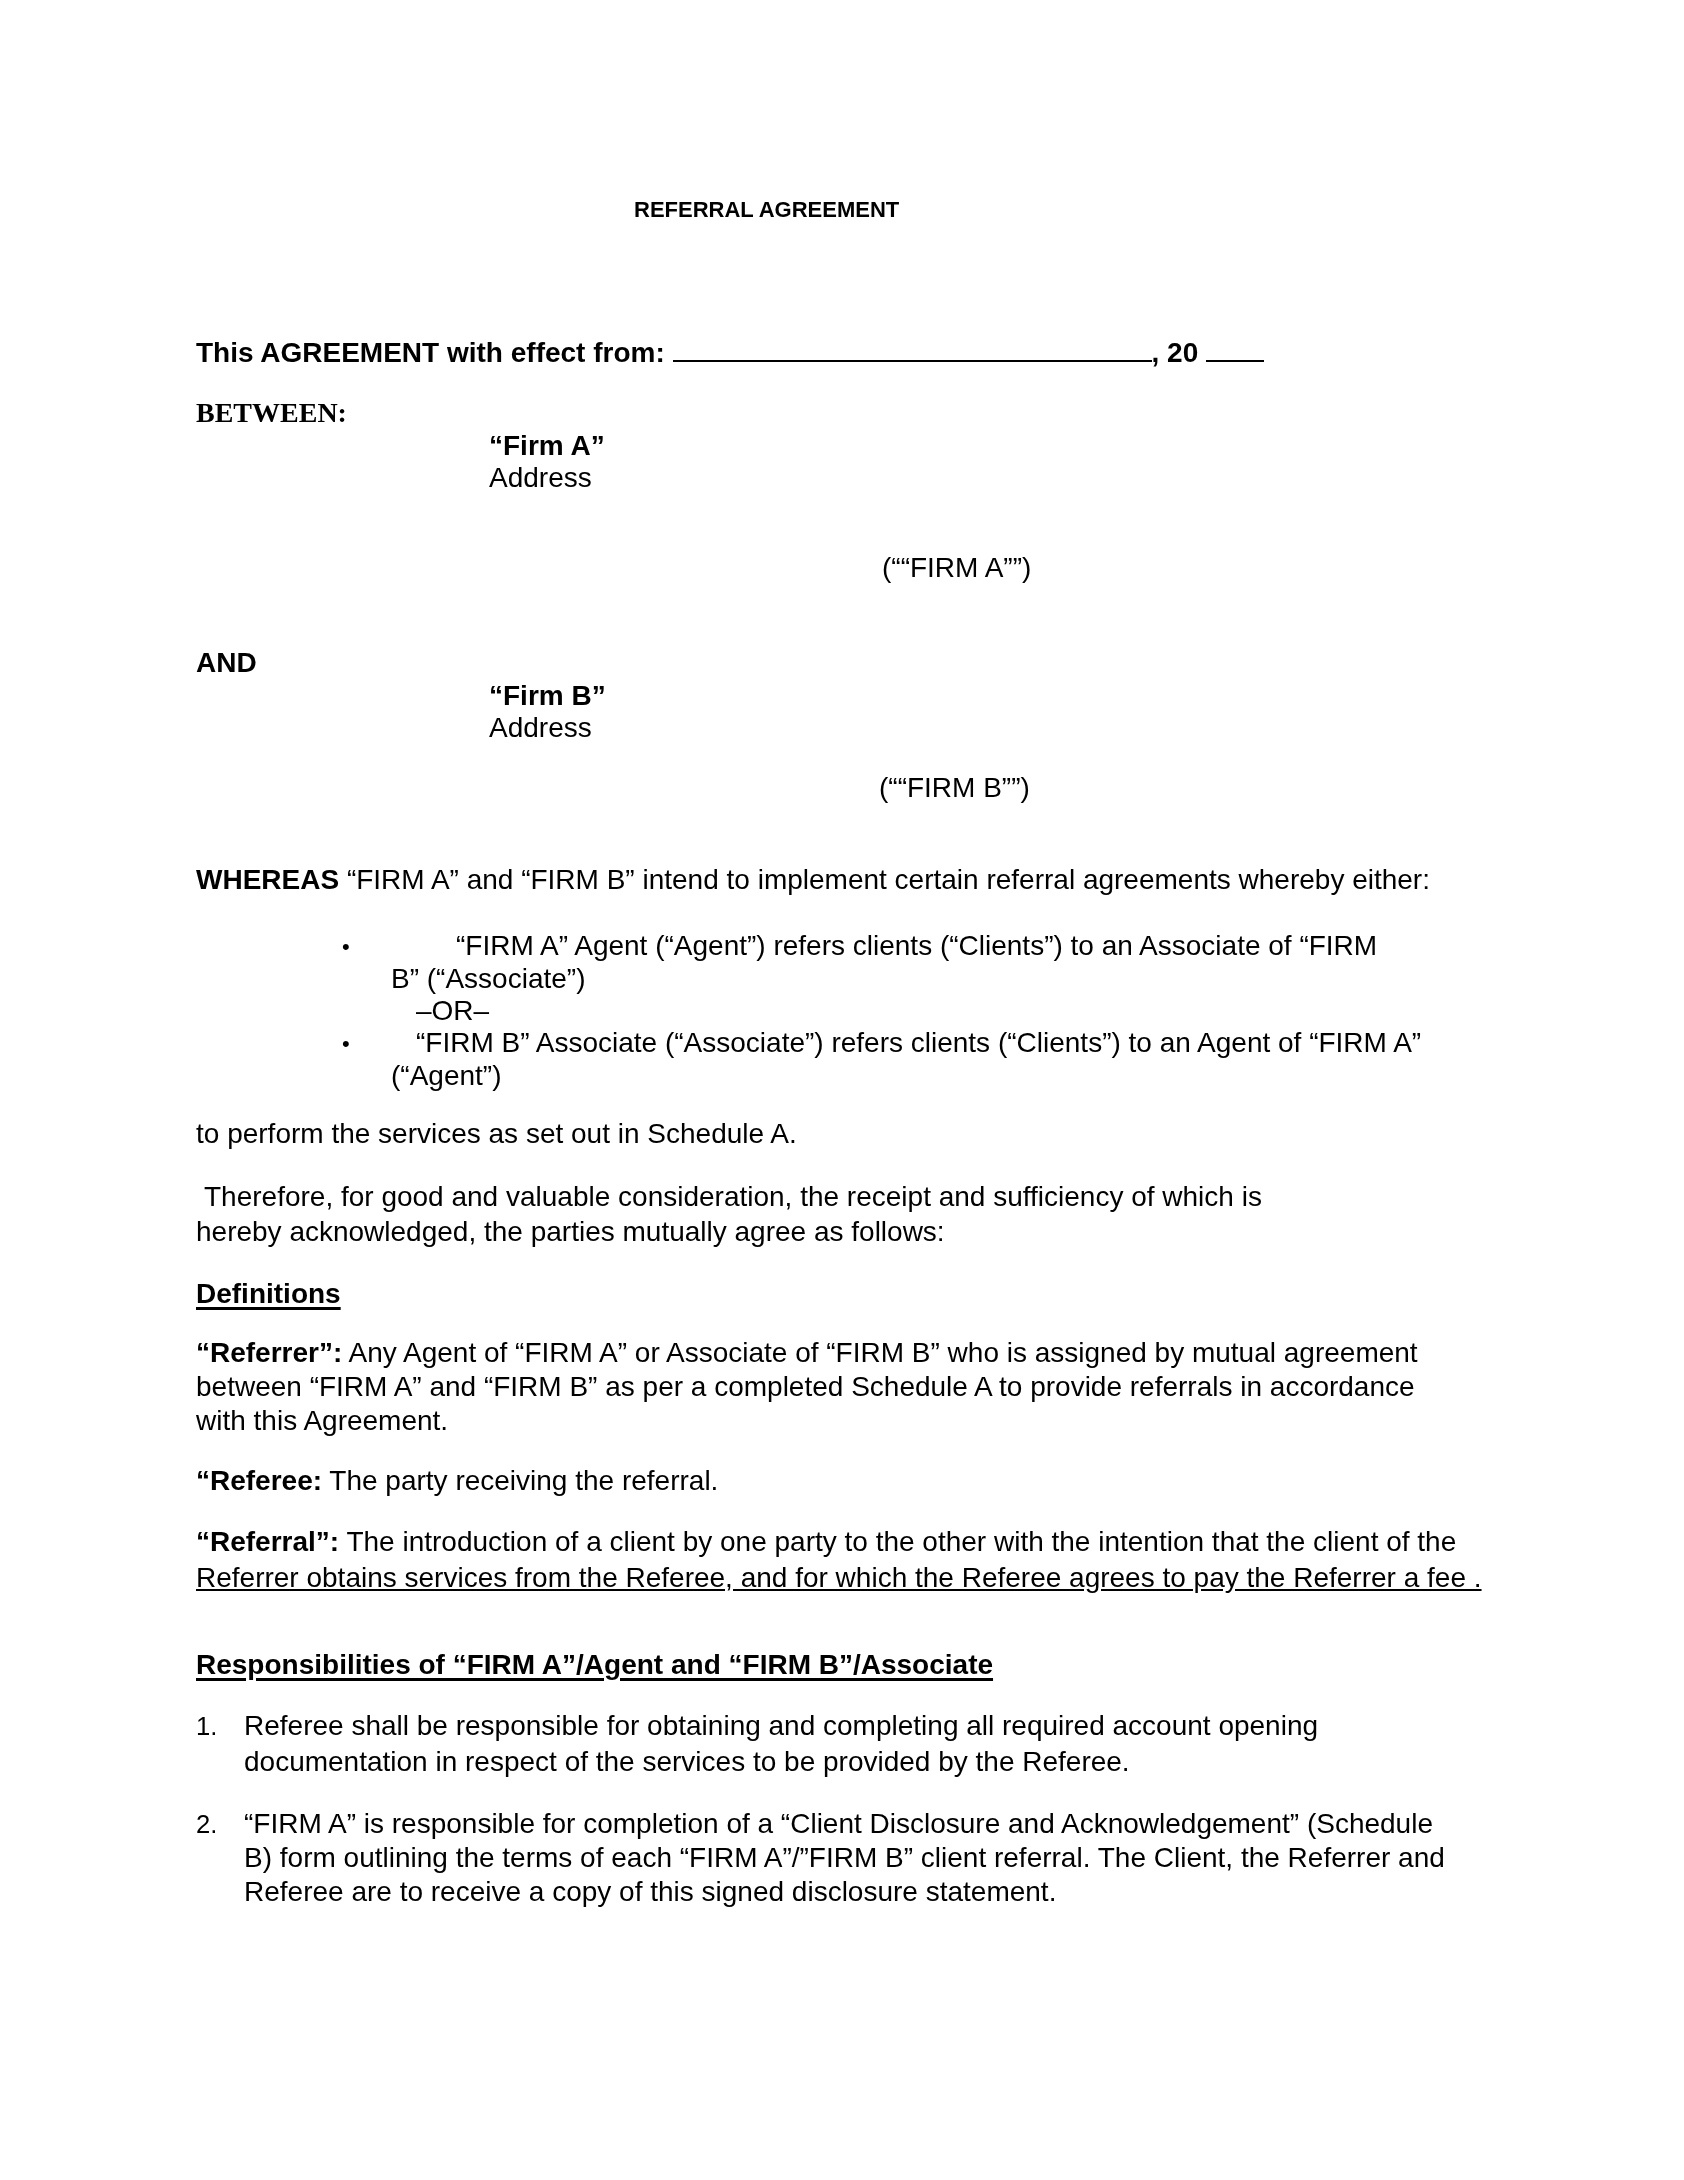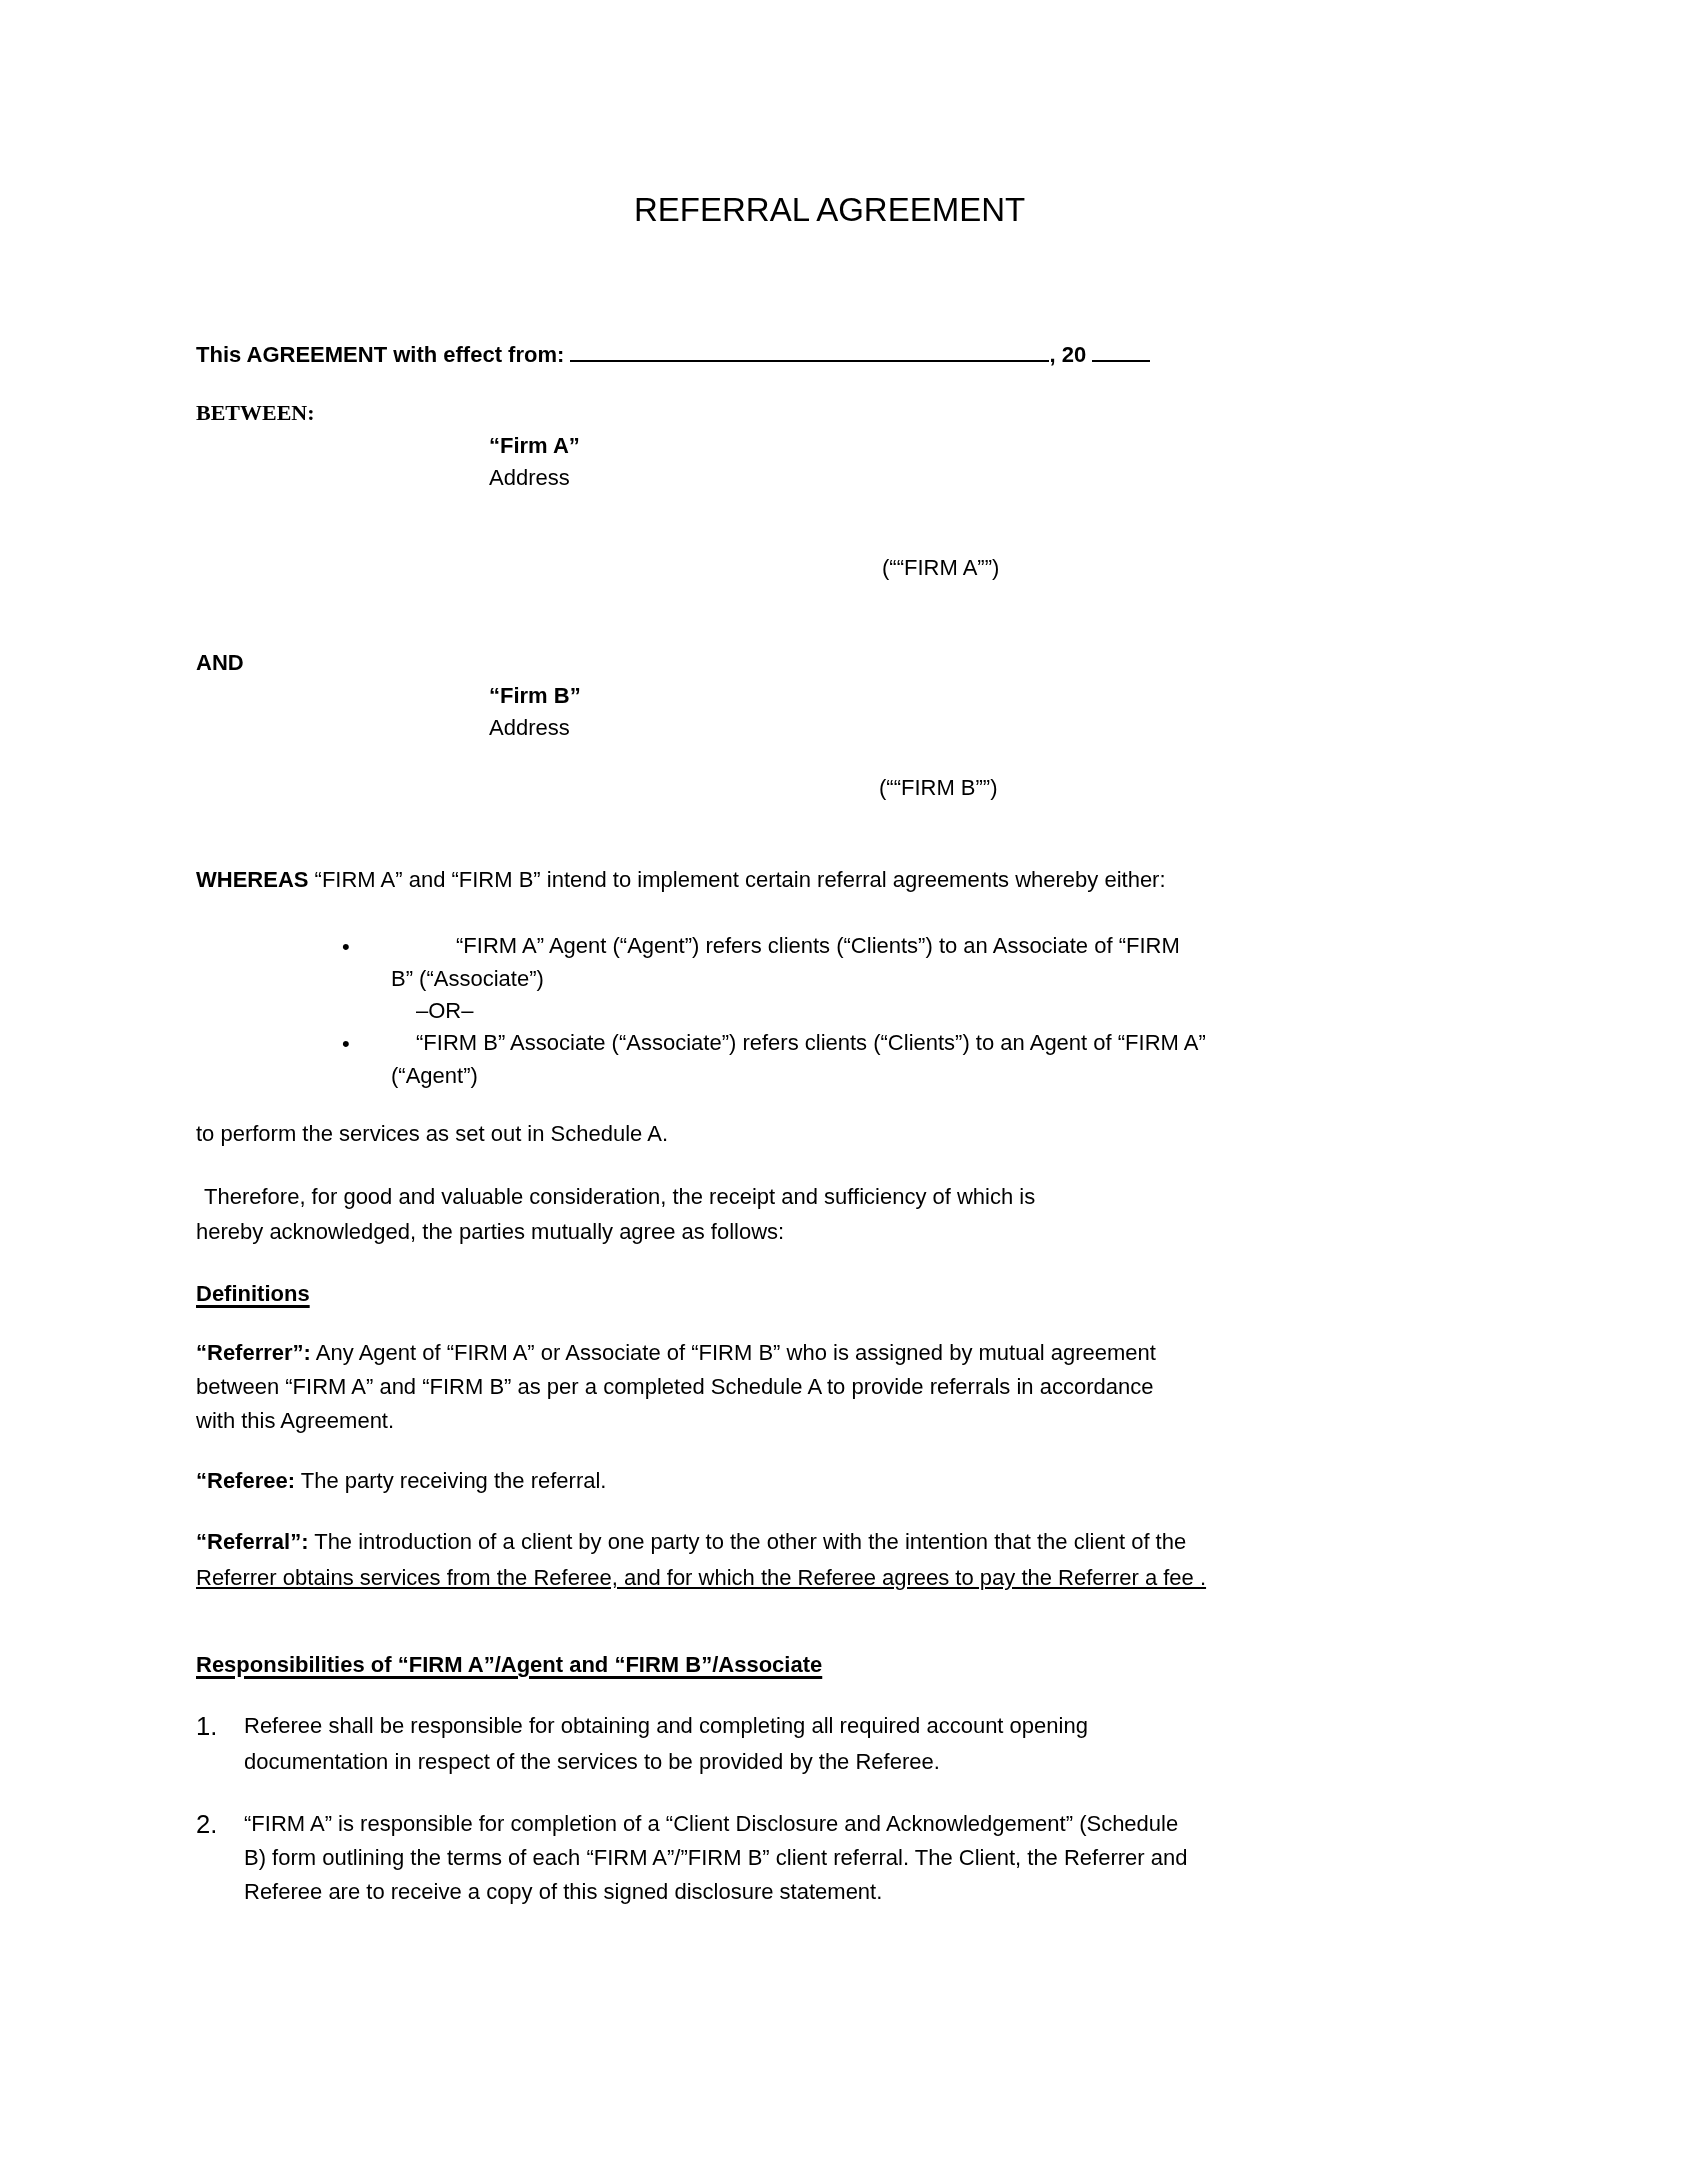--- a/index.html
+++ b/index.html
@@ -1,21 +1,21 @@
 <!DOCTYPE html>
 <html style="font-size:13.6px"><head>
 <meta charset="utf-8">
 <style>
   html, body { margin:0; padding:0; background:#ffffff; }
   body { width:1685px; height:2181px; position:relative; overflow:hidden;
          font-family:"Liberation Sans", sans-serif; color:#000; }
-  .t { position:absolute; white-space:nowrap; font-size:22px; line-height:32px; }
+  .t { position:absolute; white-space:nowrap; font-size:28px; line-height:32px; }
   .b { font-weight:bold; }
   .u { text-decoration:underline; text-decoration-thickness:2.6px; text-underline-offset:4.3px; }
-  .title { font-size:33px; font-weight:normal; }
+  .title { font-size:22px; font-weight:bold; }
   .blank { display:inline-block; border-bottom:2.6px solid #000; height:25.6px; vertical-align:baseline; }
   .bullet { position:absolute; font-size:22px; }
   .num { position:absolute; font-size:25.6px; line-height:32px; }
 </style>
 </head>
 <body>
 
 <div>
 
   <div class="t title" style="left:634px; top:194px;">REFERRAL AGREEMENT</div>

